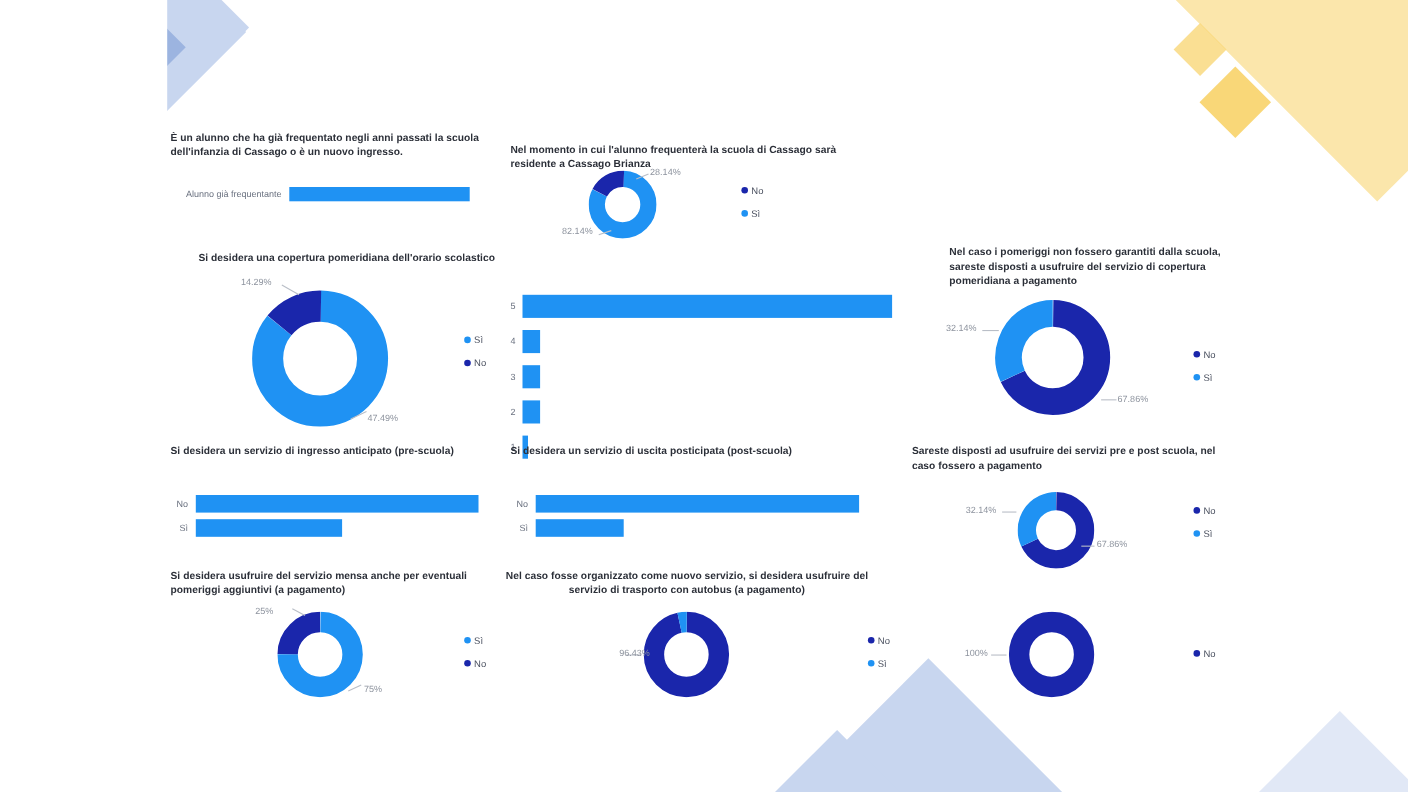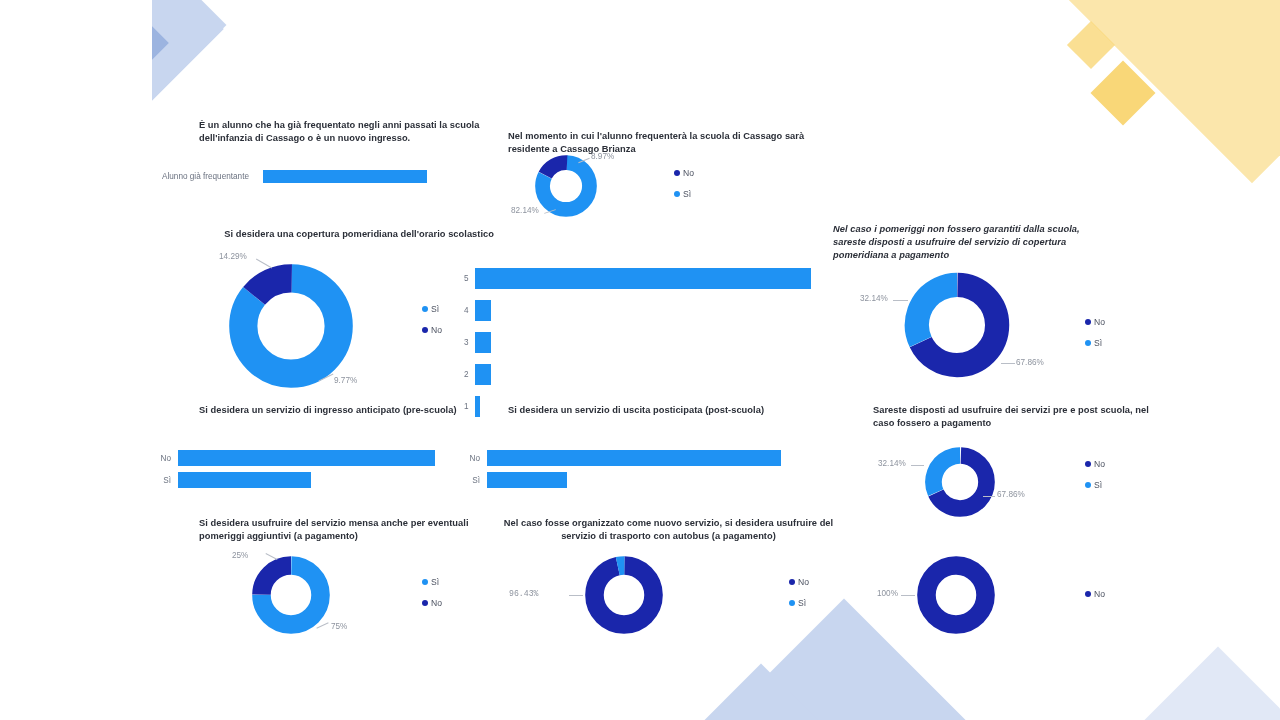--- a/index.html
+++ b/index.html
@@ -94,21 +94,21 @@
     position: absolute;
     left: 0; top: 86px;
     width: 1280px;
     text-align: center;
     font-size: 15.5px;
     font-weight: bold;
     color: #20232b;
     letter-spacing: .1px;
   }
 
-  .panel { position: absolute; margin-left: 44px; }
+  .panel { position: absolute; }
   .panel-q {
     font-size: 9.3px;
     color: #2b2f38;
     line-height: 1.42;
     font-weight: 600;
     letter-spacing: .04px;
   }
 
   
   .hbar-chart { position: absolute; }
@@ -170,36 +170,36 @@
   <div class="deco deco-bl-strip"></div>
 
   <div id="content">
 
 
     <div class="panel" style="left:155px; top:119px; width:292px;">
       <div class="panel-q">È un alunno che ha già frequentato negli anni passati la scuola dell'infanzia di Cassago o è un nuovo ingresso.</div>
     </div>
     <div class="hbar-chart" style="left:155px; top:170px; width:292px;">
       <div class="hbar-row" style="margin-bottom:6px;">
-        <div class="hbar-label" style="width:108px;text-align:center;">Alunno già frequentante</div>
+        <div class="hbar-label" style="width:108px;">Alunno già frequentante</div>
         <div class="hbar-fill" style="width:164px;"></div>
       </div>
     </div>
 
     <div class="panel" style="left:464px; top:130px; width:300px;">
       <div class="panel-q">Nel momento in cui l'alunno frequenterà la scuola di Cassago sarà residente a Cassago Brianza</div>
     </div>
     <div class="donut-wrap" style="left:535px; top:155px;">
       <svg class="donut" width="62" height="62" viewBox="0 0 42 42">
         <circle cx="21" cy="21" r="15.9" fill="none" stroke="#1f92f3" stroke-width="10" stroke-dasharray="82.14 17.86" stroke-dashoffset="25"></circle>
         <circle cx="21" cy="21" r="15.9" fill="none" stroke="#1a26ab" stroke-width="10" stroke-dasharray="17.86 82.14" stroke-dashoffset="25" transform="rotate(295.7 21 21)"></circle>
       </svg>
     </div>
     <div class="leader" style="left:578px; top:160px; width:12px; transform:rotate(-22deg);"></div>
-    <div class="pct" style="left:591px; top:152px;">8.97%</div>
+    <div class="pct" style="left:591px; top:152px;">28.14%</div>
     <div class="leader" style="left:544px; top:211px; width:12px; transform:rotate(-18deg);"></div>
     <div class="pct" style="left:511px; top:206px;">82.14%</div>
     <div class="legend" style="left:674px; top:168px;">
       <div class="legend-item">
         <span class="legend-dot" style="background:#1a26ab;"></span>
         <span>No</span>
       </div>
       <div class="legend-item">
         <span class="legend-dot" style="background:#1f92f3;"></span>
         <span>Sì</span>
@@ -211,21 +211,21 @@
     </div>
     <div class="donut-wrap" style="left:228px; top:263px;">
       <svg class="donut" width="126" height="126" viewBox="0 0 42 42">
         <circle cx="21" cy="21" r="15.9" fill="none" stroke="#1f92f3" stroke-width="9.4" stroke-dasharray="85.71 14.29" stroke-dashoffset="25"></circle>
         <circle cx="21" cy="21" r="15.9" fill="none" stroke="#1a26ab" stroke-width="9.4" stroke-dasharray="14.29 85.71" stroke-dashoffset="25" transform="rotate(308.6 21 21)"></circle>
       </svg>
     </div>
     <div class="leader" style="left:255px; top:263px; width:18px; transform:rotate(30deg);"></div>
     <div class="pct" style="left:219px; top:252px;">14.29%</div>
     <div class="leader" style="left:318px; top:377px; width:16px; transform:rotate(-26deg);"></div>
-    <div class="pct" style="left:334px; top:376px;">9.77%</div>
+    <div class="pct" style="left:334px; top:376px;">47.49%</div>
     <div class="legend" style="left:422px; top:304px;">
       <div class="legend-item">
         <span class="legend-dot" style="background:#1f92f3;"></span>
         <span>Sì</span>
       </div>
       <div class="legend-item">
         <span class="legend-dot" style="background:#1a26ab;"></span>
         <span>No</span>
       </div>
     </div>
@@ -246,21 +246,21 @@
       <div class="hbar-row" style="margin-bottom:11px;">
         <div class="hbar-label" style="width:11px;">2</div>
         <div class="hbar-fill" style="width:16px; height:21px;"></div>
       </div>
       <div class="hbar-row">
         <div class="hbar-label" style="width:11px;">1</div>
         <div class="hbar-fill" style="width:5px; height:21px;"></div>
       </div>
     </div>
 
-    <div class="panel" style="left:789px; top:223px; width:280px;font-style:italic;">
+    <div class="panel" style="left:863px; top:223px; width:280px;">
       <div class="panel-q">Nel caso i pomeriggi non fossero garantiti dalla scuola, sareste disposti a usufruire del servizio di copertura pomeridiana a pagamento</div>
     </div>
     <div class="donut-wrap" style="left:904px; top:272px;">
       <svg class="donut" width="106" height="106" viewBox="0 0 42 42">
         <circle cx="21" cy="21" r="15.9" fill="none" stroke="#1a26ab" stroke-width="9.6" stroke-dasharray="67.86 32.14" stroke-dashoffset="25"></circle>
         <circle cx="21" cy="21" r="15.9" fill="none" stroke="#1f92f3" stroke-width="9.6" stroke-dasharray="32.14 67.86" stroke-dashoffset="25" transform="rotate(244.3 21 21)"></circle>
       </svg>
     </div>
     <div class="leader" style="left:893px; top:300px; width:15px;"></div>
     <div class="pct" style="left:860px; top:294px;">32.14%</div>
@@ -356,21 +356,21 @@
     <div class="panel" style="left:452px; top:517px; width:345px;text-align:center;">
       <div class="panel-q">Nel caso fosse organizzato come nuovo servizio, si desidera usufruire del servizio di trasporto con autobus (a pagamento)</div>
     </div>
     <div class="donut-wrap" style="left:585px; top:556px;">
       <svg class="donut" width="78" height="78" viewBox="0 0 42 42">
         <circle cx="21" cy="21" r="15.9" fill="none" stroke="#1a26ab" stroke-width="10" stroke-dasharray="96.43 3.57" stroke-dashoffset="25"></circle>
         <circle cx="21" cy="21" r="15.9" fill="none" stroke="#1f92f3" stroke-width="10" stroke-dasharray="3.57 96.43" stroke-dashoffset="25" transform="rotate(347.1 21 21)"></circle>
       </svg>
     </div>
     <div class="leader" style="left:569px; top:595px; width:14px;"></div>
-    <div class="pct" style="left:509px; top:589px;font-family:Liberation Mono, monospace;">96.43%</div>
+    <div class="pct" style="left:563px; top:589px;">96.43%</div>
     <div class="legend" style="left:789px; top:577px;">
       <div class="legend-item">
         <span class="legend-dot" style="background:#1a26ab;"></span>
         <span>No</span>
       </div>
       <div class="legend-item">
         <span class="legend-dot" style="background:#1f92f3;"></span>
         <span>Sì</span>
       </div>
     </div>

